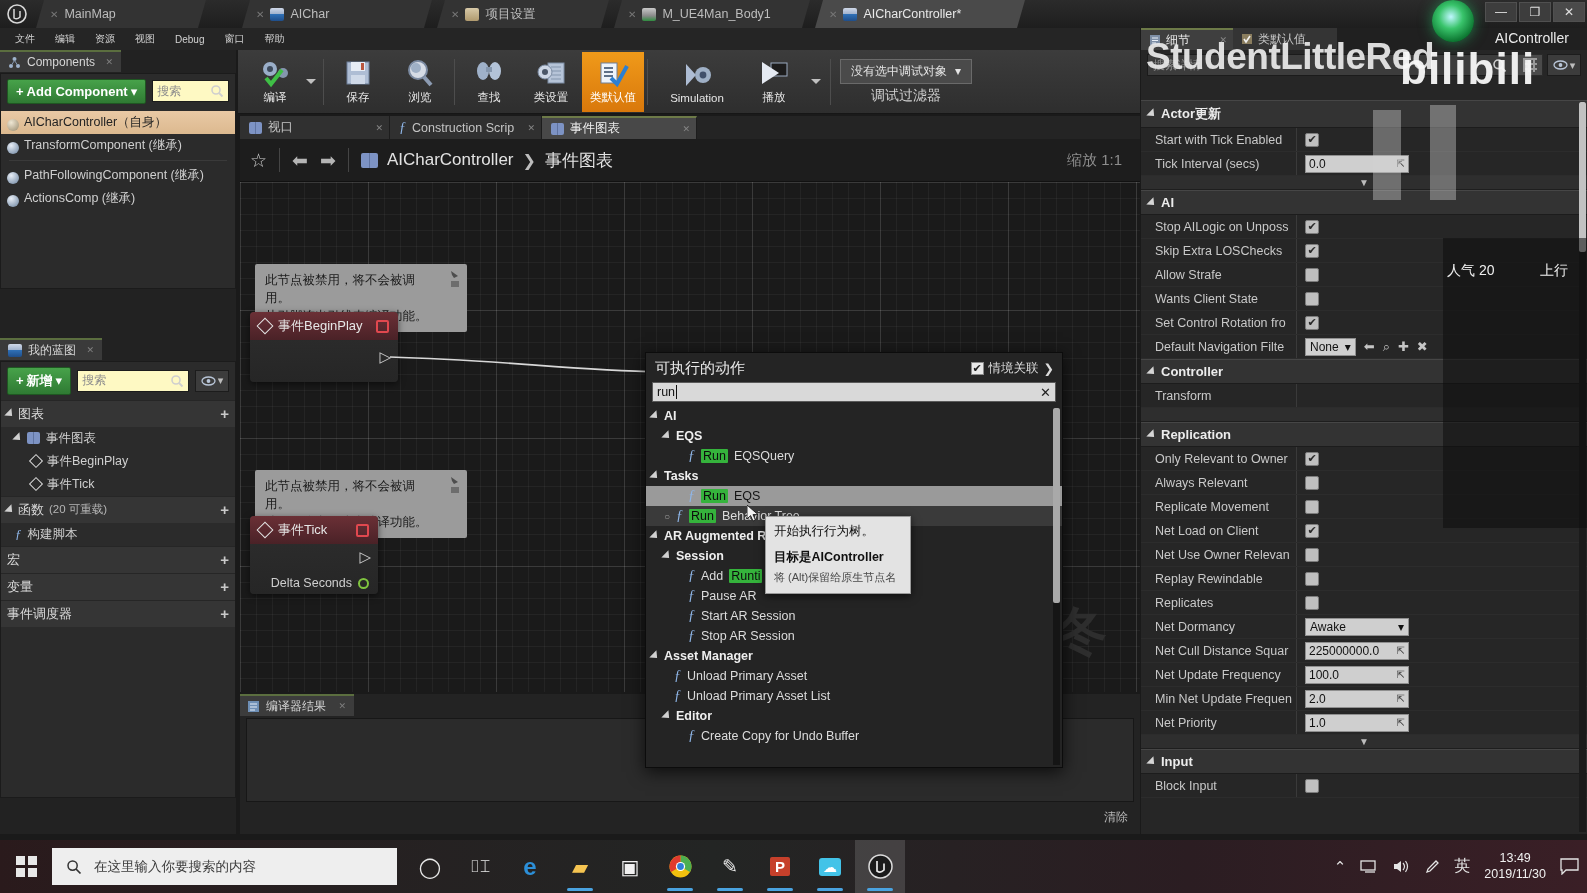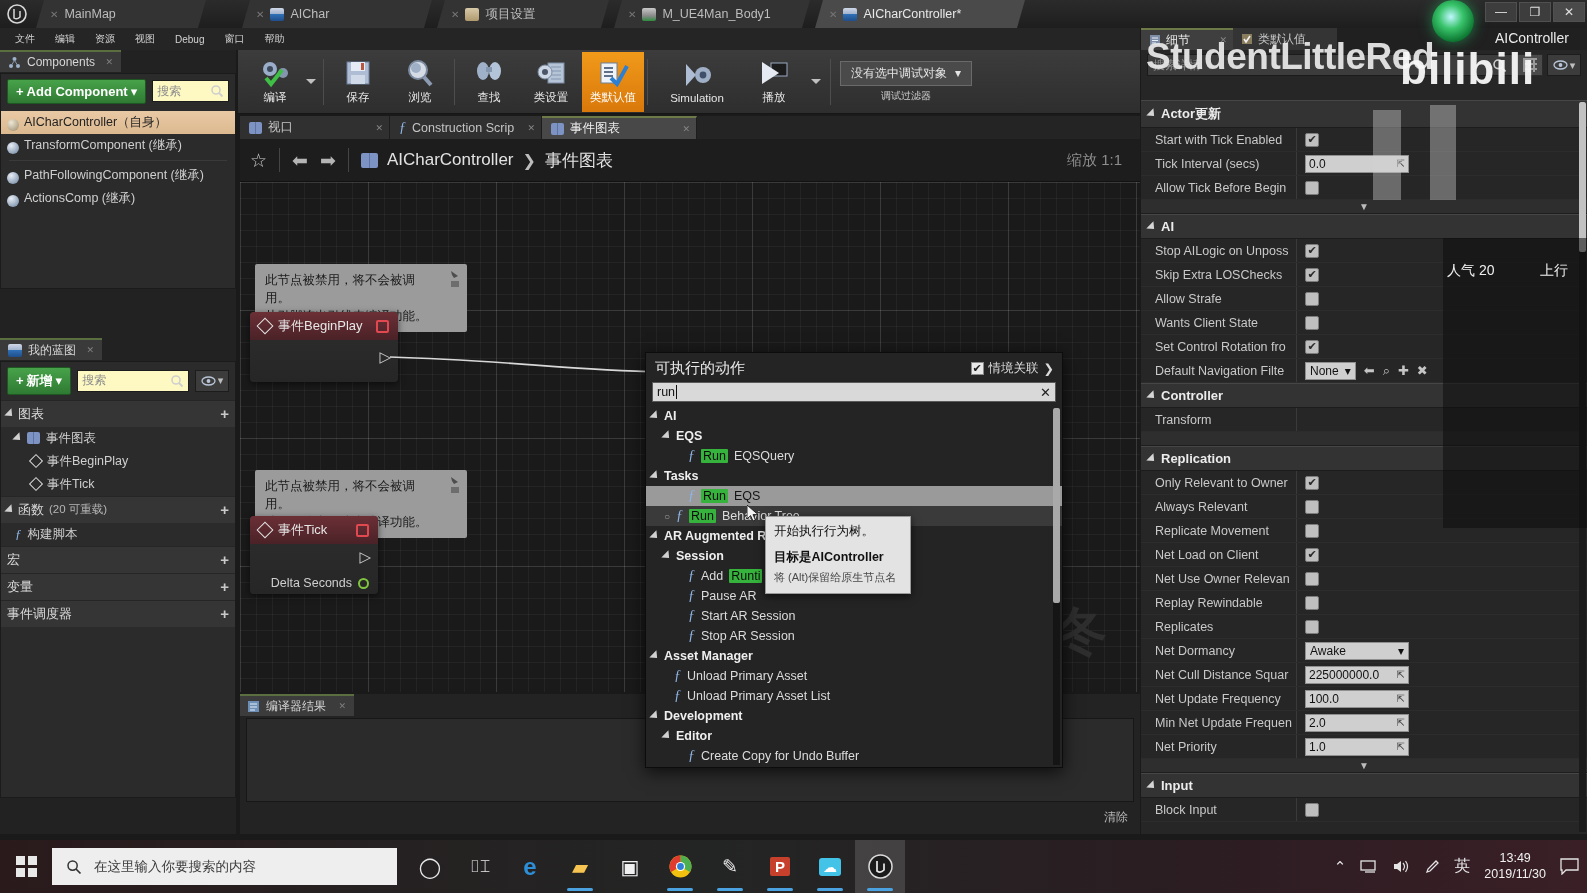--- a/index.html
+++ b/index.html
@@ -115,21 +115,21 @@
   .tbtn.hl { background: linear-gradient(180deg,#f09a1a 0%,#d9780b 100%); }
   .tbtn .lbl { font-size: 11.5px; color: #e6e6e6; }
   .tbtn.hl .lbl { color: #fff; }
   .tico { width: 34px; height: 30px; }
   .tb-sep { width: 1px; height: 46px; background:#4d4d4d; margin: 0 3px; }
   .caret { width:0;height:0;border-left:5px solid transparent;border-right:5px solid transparent;
     border-top:5px solid #c0c0c0; }
   .dbgwrap { display:flex; flex-direction:column; align-items:center; gap:3px; margin-left:6px; }
   .dbgsel { background:#4a4a4a; border:1px solid #6a6a6a; color:#e4e4e4; font-size:12px;
     padding:3px 10px; display:flex; align-items:center; gap:8px; }
-  .dbglbl { font-size:10px; color:#cfcfcf; }
+  .dbglbl { font-size:14px; color:#cfcfcf; }
 
   
   .graphtabs { position:absolute; left:240px; top:116px; width:900px; height:23px;
     background:#242424; display:flex; align-items:flex-end; }
   .gtab { height:23px; display:flex; align-items:center; gap:6px; font-size:12.5px;
     padding:0 22px 0 9px; color:#c4c4c4; background:#303030; position:relative;
     border-right:1px solid #1d1d1d; }
   .gtab.active { background:#484848; color:#efefef; border-top:2px solid #6d7a48; }
   .gtab .gx { position:absolute; right:6px; font-size:9px; color:#858585; }
   .fx { font-family:"Liberation Serif", serif; font-style:italic; color:#8fb6e8; font-size:14px; }
@@ -751,24 +751,20 @@
         <span>Asset Manager</span>
       </div>
       <div class="am-row" style="padding-left:28px">
         <span class="fx">ƒ</span>
         <span>Unload Primary Asset</span>
       </div>
       <div class="am-row" style="padding-left:28px">
         <span class="fx">ƒ</span>
         <span>Unload Primary Asset List</span>
       </div>
-      <div class="am-row cat" style="padding-left:6px">
-        <span class="tri"></span>
-        <span>Development</span>
-      </div>
       <div class="am-row cat" style="padding-left:18px">
         <span class="tri"></span>
         <span>Editor</span>
       </div>
       <div class="am-row" style="padding-left:42px">
         <span class="fx">ƒ</span>
         <span>Create Copy for Undo Buffer</span>
       </div>
       <div class="am-row cat" style="padding-left:6px">
         
@@ -841,26 +837,20 @@
       </div>
       <div class="prow">
         <div class="pname">Tick Interval (secs)</div>
         <div class="pval">
           <span class="numfield">
             <span>0.0</span>
             <span class="spin">⇱</span>
           </span>
         </div>
       </div>
-      <div class="prow">
-        <div class="pname">Allow Tick Before Begin</div>
-        <div class="pval">
-            <span class="chk"></span>
-          </div>
-      </div>
       <div class="expander">▼</div>
 
       <div class="cat-head">
         <span class="ctri"></span>
         <span>AI</span>
       </div>
       <div class="prow">
         <div class="pname">Stop AILogic on Unposs</div>
         <div class="pval">
             <span class="chk">✔</span>

